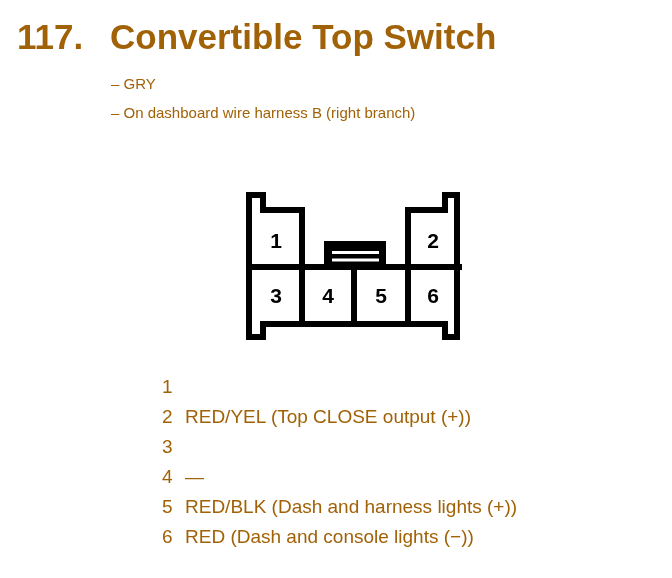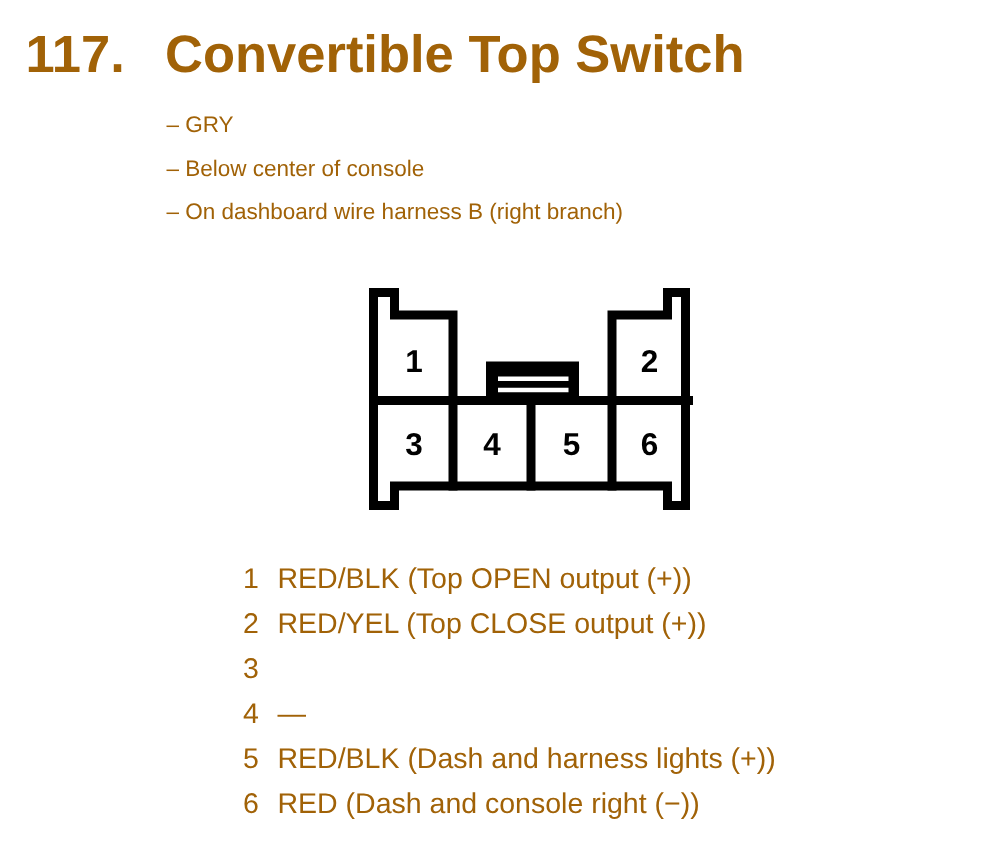--- a/index.html
+++ b/index.html
@@ -57,21 +57,20 @@
 
 <div class="page">
 
   <div class="title-row">
     <span class="title-num">117.</span>
     <span class="title-text">Convertible Top Switch</span>
   </div>
 
   <div class="details">
     <div class="detail-line">– GRY</div>
-    <div class="detail-line">– Below center of console</div>
     <div class="detail-line">– On dashboard wire harness B (right branch)</div>
   </div>
 
   <svg class="connector-svg" width="222" height="158" viewBox="0 0 222 158" aria-hidden="true">
 
     <path d="M 6 9 H 20 V 24 H 59 V 81 H 165 V 24 H 202 V 9 H 214 V 151 H 202 V 138 H 20 V 151 H 6 Z" fill="#ffffff" stroke="#000000" stroke-width="6" stroke-linejoin="miter"></path>
 
     <line x1="3" y1="81" x2="219" y2="81" stroke="#000000" stroke-width="6"></line>
 
     <line x1="59" y1="78" x2="59" y2="141" stroke="#000000" stroke-width="6"></line>
@@ -86,36 +85,35 @@
     <text x="190" y="62" text-anchor="middle">2</text>
     <text x="33" y="117" text-anchor="middle">3</text>
     <text x="85" y="117" text-anchor="middle">4</text>
     <text x="138" y="117" text-anchor="middle">5</text>
     <text x="190" y="117" text-anchor="middle">6</text>
   </svg>
 
   <div class="pinout">
     <div class="pin-row">
       <span class="pin-num">1</span>
-      <span class="pin-label">RED/BLK (Top OPEN output (+))</span>
     </div>
     <div class="pin-row">
       <span class="pin-num">2</span>
       <span class="pin-label">RED/YEL (Top CLOSE output (+))</span>
     </div>
     <div class="pin-row">
       <span class="pin-num">3</span>
     </div>
     <div class="pin-row">
       <span class="pin-num">4</span>
       <span class="pin-label">—</span>
     </div>
     <div class="pin-row">
       <span class="pin-num">5</span>
       <span class="pin-label">RED/BLK (Dash and harness lights (+))</span>
     </div>
     <div class="pin-row">
       <span class="pin-num">6</span>
-      <span class="pin-label">RED (Dash and console right (−))</span>
+      <span class="pin-label">RED (Dash and console lights (−))</span>
     </div>
   </div>
 
 </div>
 
 </body></html>

